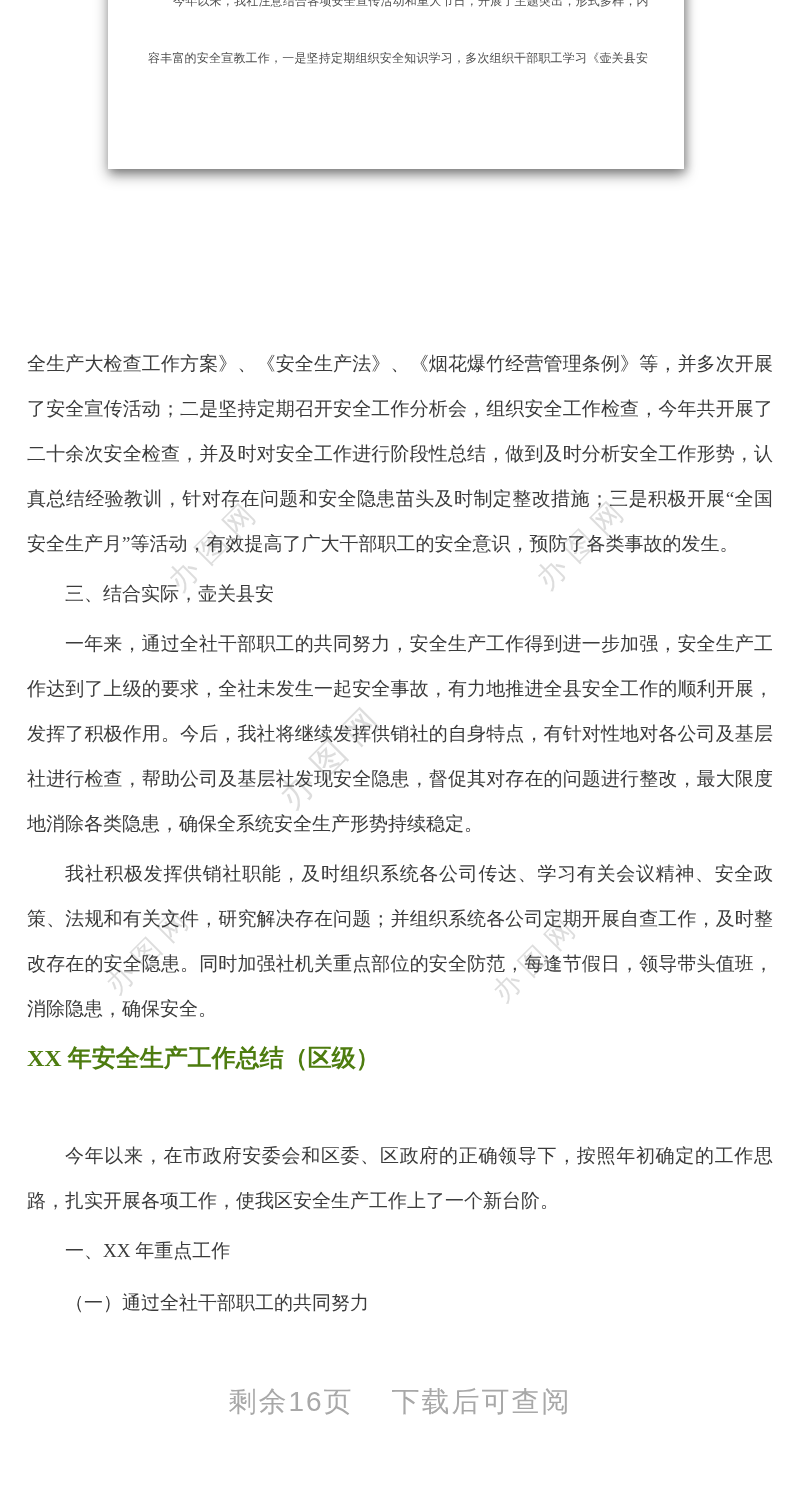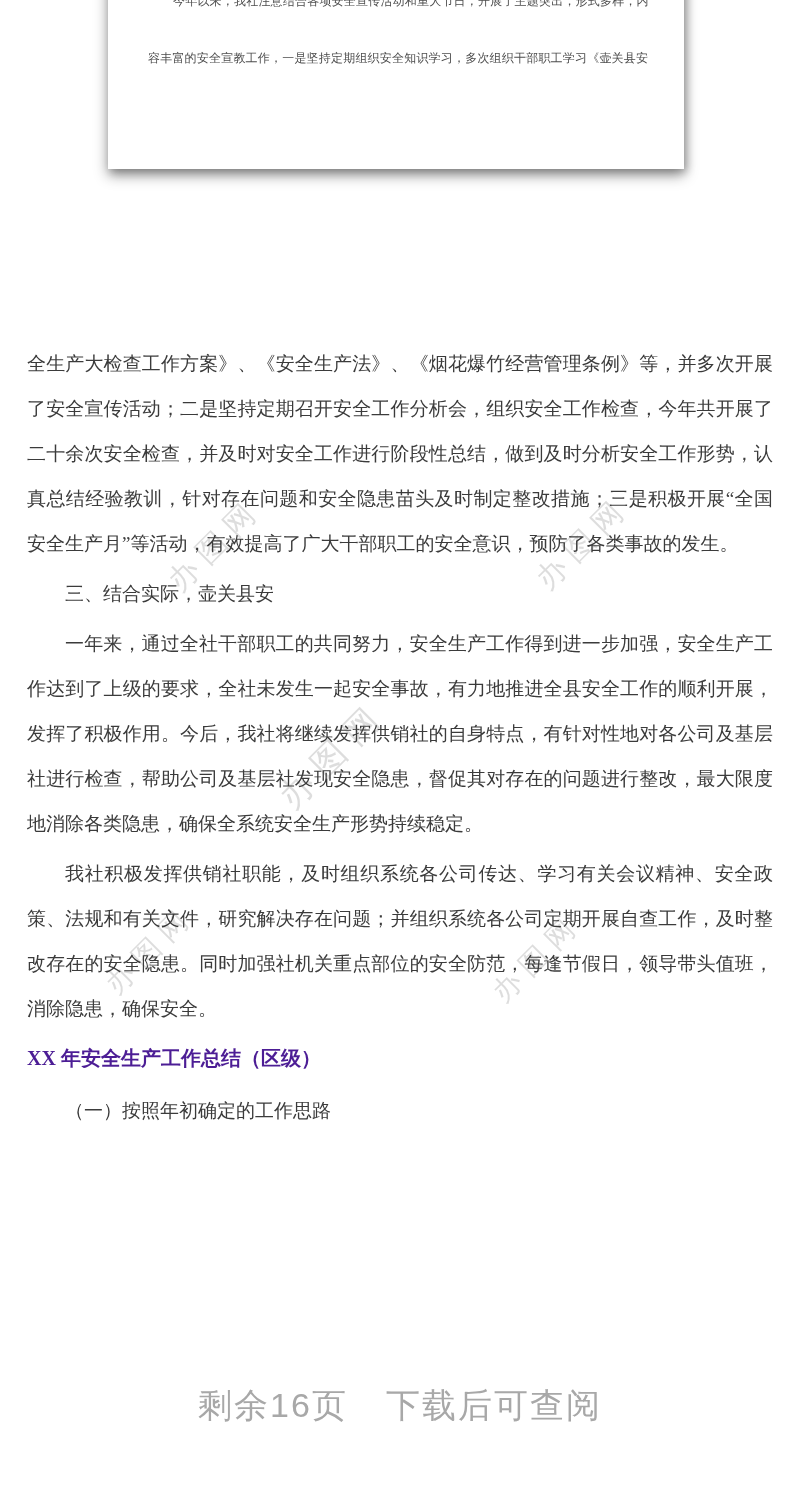--- a/index.html
+++ b/index.html
@@ -57,30 +57,30 @@
     text-align: justify;
     z-index: 2;
   }
   .doc-body p { margin: 5px 0 0 0; }
   .doc-body p.first { margin-top: 0; }
   .doc-body p.gap-top { margin-top: 52px; }
   .doc-body p.gap-7 { margin-top: 7px; }
   .indent { text-indent: 2em; }
   .doc-title {
     font-weight: bold;
-    color: #4c1d95;
-    font-size: 20px;
+    color: #4d7c0f;
+    font-size: 24px;
   }
   
   .footer-notice {
     position: absolute;
     left: 0; right: 0; top: 1383px;
     text-align: center;
     font-family: "Liberation Sans", "DejaVu Sans", sans-serif;
-    font-size: 34px;
+    font-size: 28px;
     color: #a8a8a8;
     letter-spacing: 2px;
     z-index: 2;
   }
   .footer-notice .hint { margin-left: 38px; }
 </style>
 </head>
 <body>
 
 <span class="wm wm1">办图网</span>
@@ -93,18 +93,20 @@
   <div class="card-line l1">今年以来，我社注意结合各项安全宣传活动和重大节日，开展了主题突出，形式多样，内</div>
   <div class="card-line l2">容丰富的安全宣教工作，一是坚持定期组织安全知识学习，多次组织干部职工学习《壶关县安</div>
 </div>
 
 <div class="doc-body">
   <p class="first">全生产大检查工作方案》、《安全生产法》、《烟花爆竹经营管理条例》等，并多次开展了安全宣传活动；二是坚持定期召开安全工作分析会，组织安全工作检查，今年共开展了二十余次安全检查，并及时对安全工作进行阶段性总结，做到及时分析安全工作形势，认真总结经验教训，针对存在问题和安全隐患苗头及时制定整改措施；三是积极开展“全国安全生产月”等活动，有效提高了广大干部职工的安全意识，预防了各类事故的发生。</p>
   <p class="indent">三、结合实际，壶关县安</p>
   <p class="indent">一年来，通过全社干部职工的共同努力，安全生产工作得到进一步加强，安全生产工作达到了上级的要求，全社未发生一起安全事故，有力地推进全县安全工作的顺利开展，发挥了积极作用。今后，我社将继续发挥供销社的自身特点，有针对性地对各公司及基层社进行检查，帮助公司及基层社发现安全隐患，督促其对存在的问题进行整改，最大限度地消除各类隐患，确保全系统安全生产形势持续稳定。</p>
   <p class="indent">我社积极发挥供销社职能，及时组织系统各公司传达、学习有关会议精神、安全政策、法规和有关文件，研究解决存在问题；并组织系统各公司定期开展自查工作，及时整改存在的安全隐患。同时加强社机关重点部位的安全防范，每逢节假日，领导带头值班，消除隐患，确保安全。</p>
   <p class="doc-title">XX 年安全生产工作总结（区级）</p>
-  <p class="indent gap-7">（一）按照年初确定的工作思路</p>
+  <p class="indent gap-top">今年以来，在市政府安委会和区委、区政府的正确领导下，按照年初确定的工作思路，扎实开展各项工作，使我区安全生产工作上了一个新台阶。</p>
+  <p class="indent">一、XX 年重点工作</p>
+  <p class="indent gap-7">（一）通过全社干部职工的共同努力</p>
 </div>
 
 <div class="footer-notice">
   <span>剩余16页</span><span class="hint">下载后可查阅</span>
 </div>
 
 </body></html>

